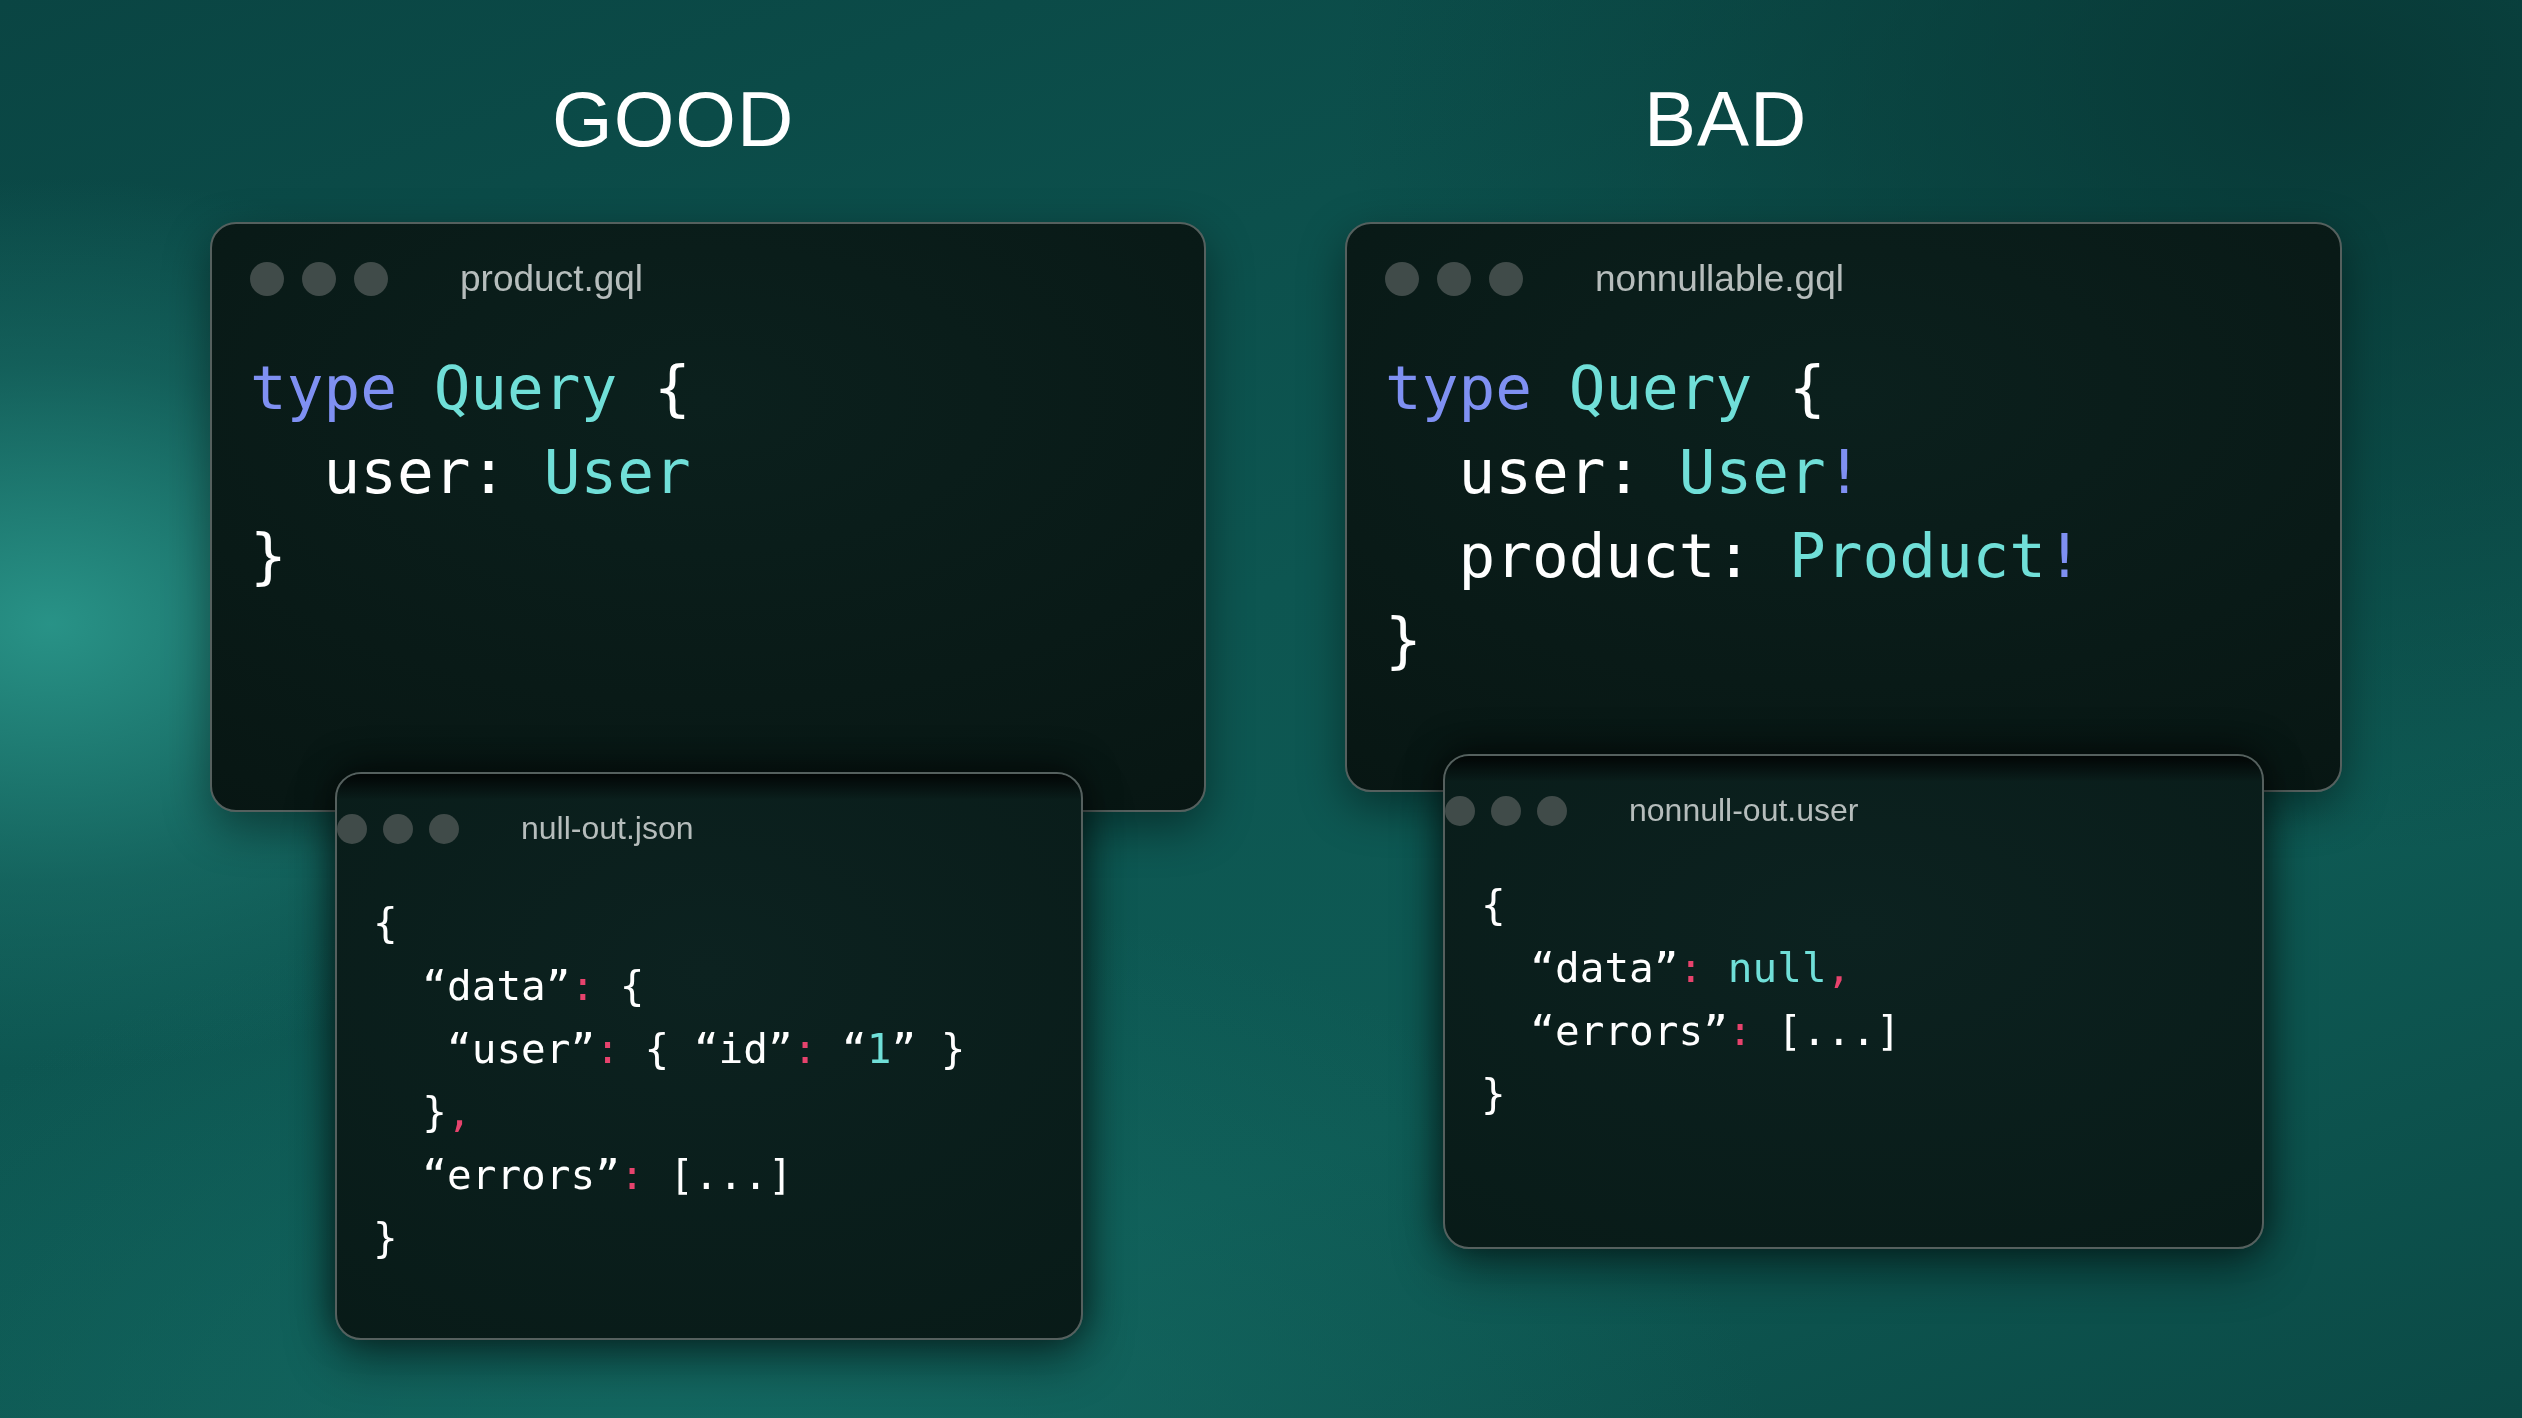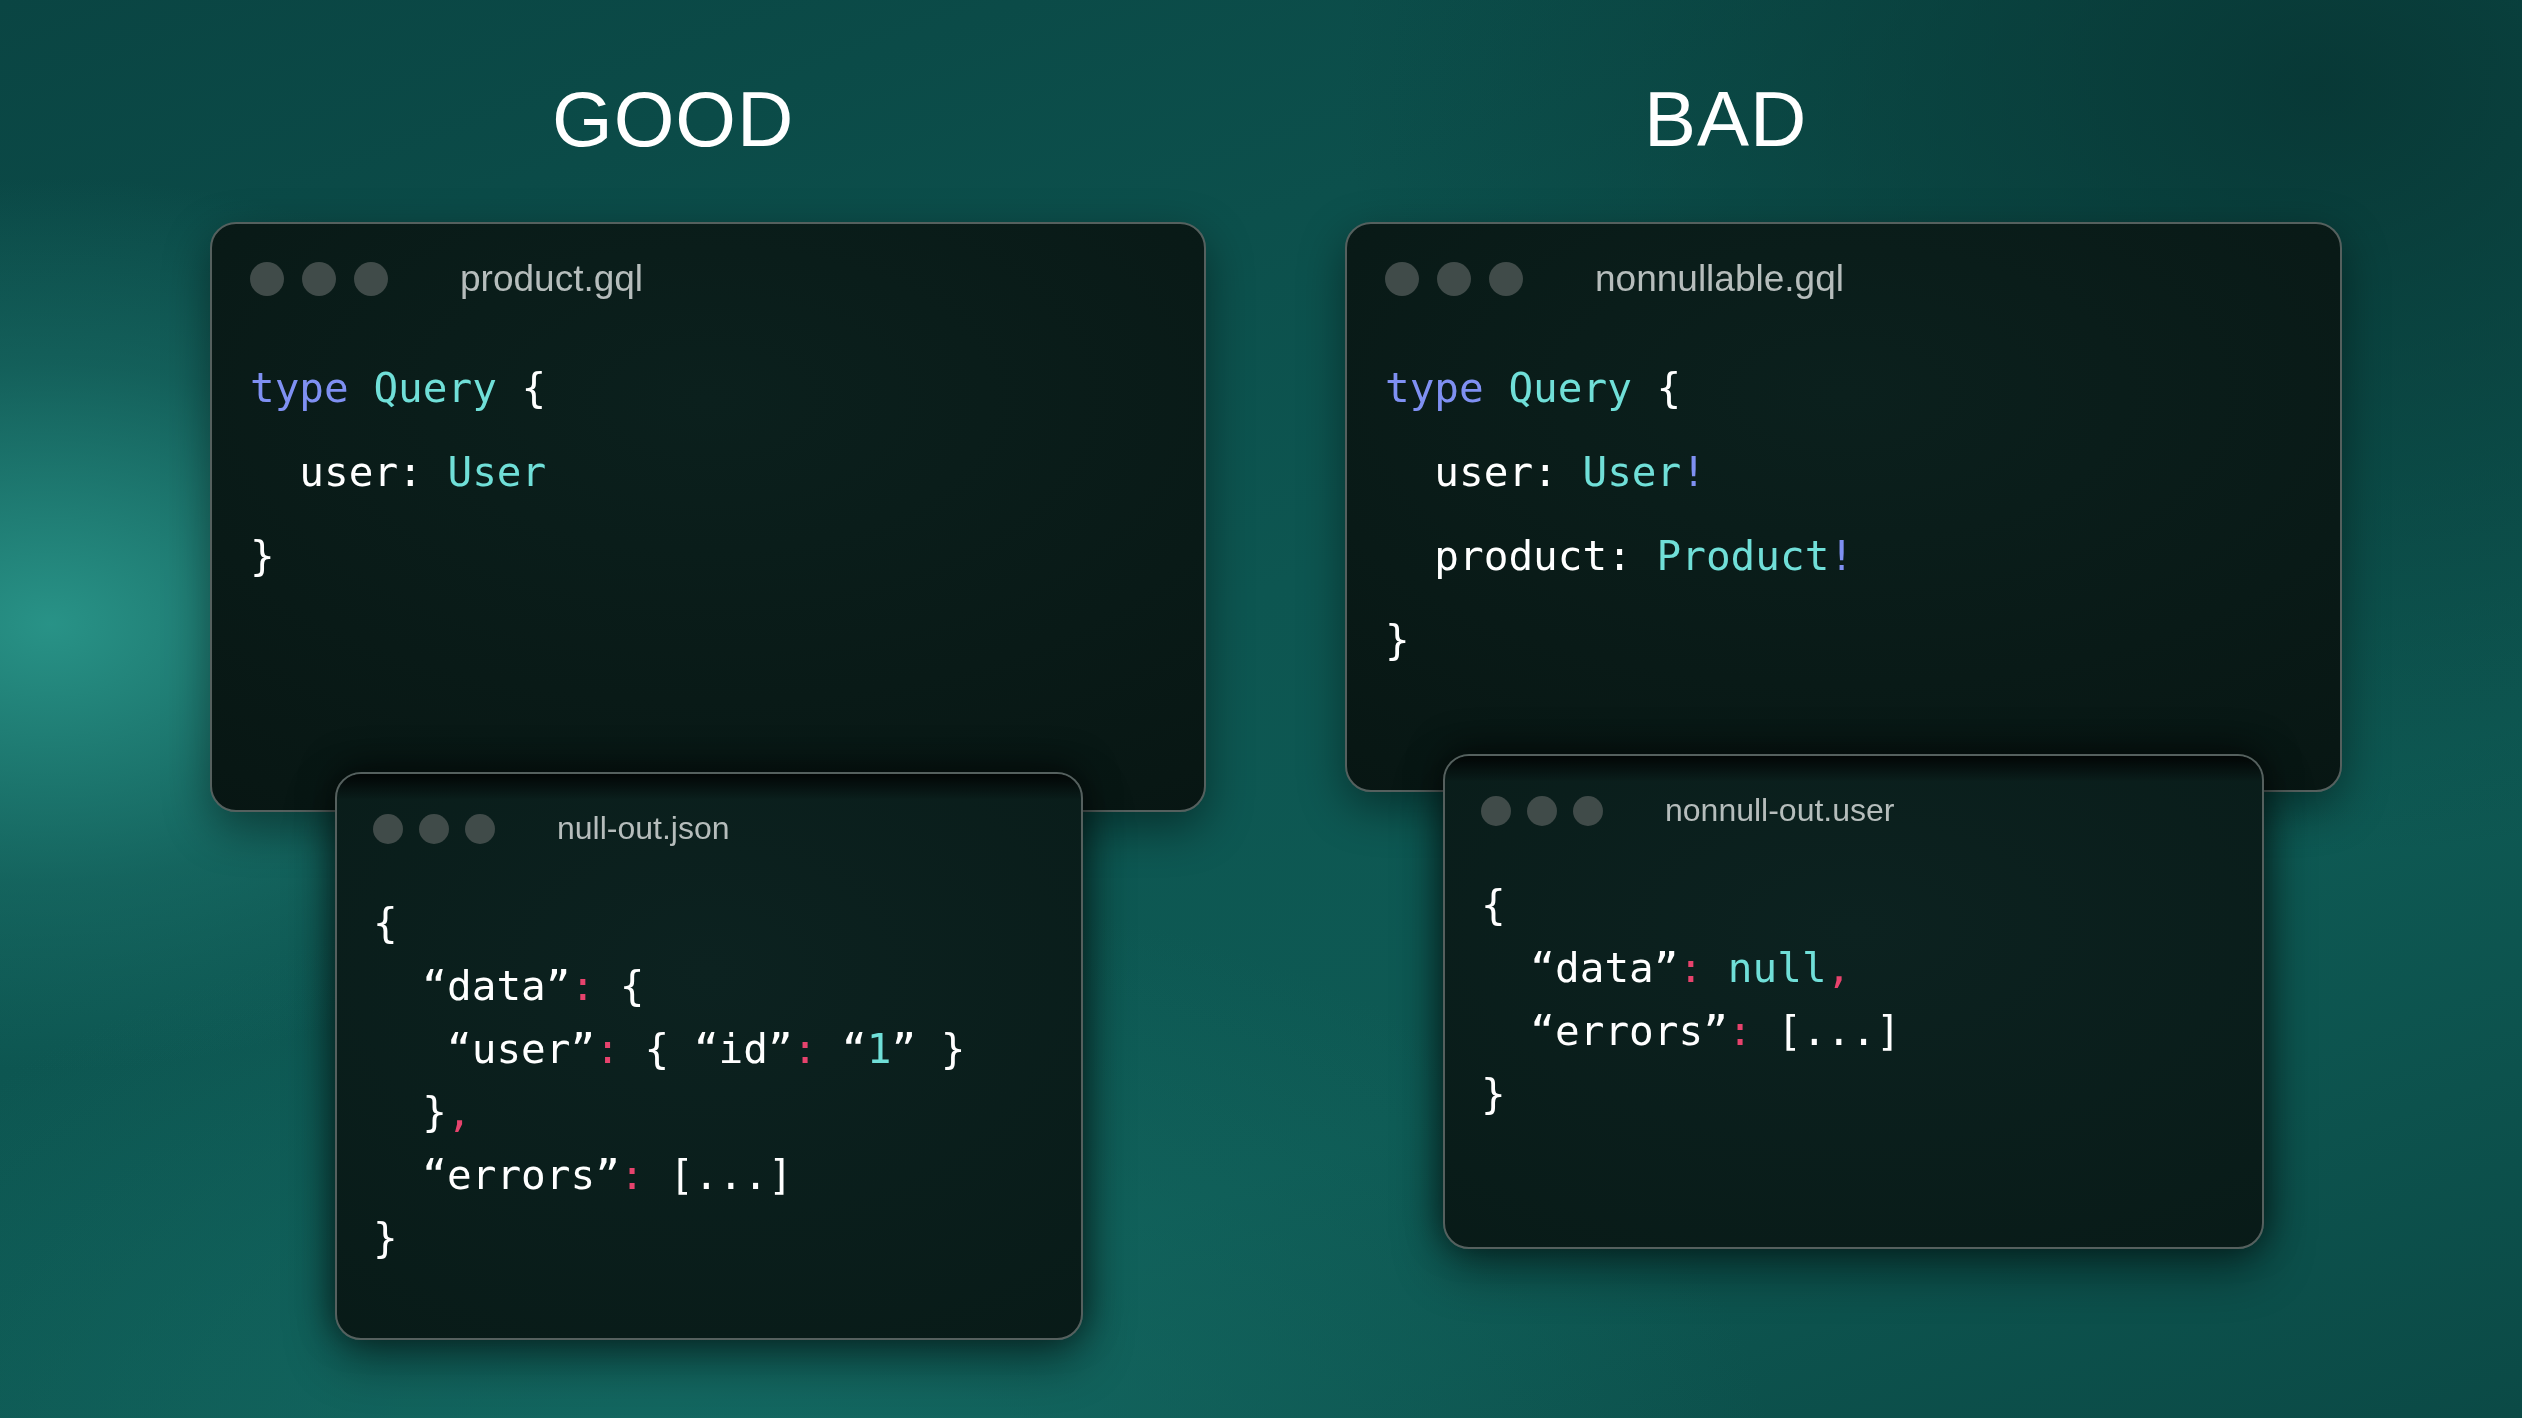--- a/index.html
+++ b/index.html
@@ -82,36 +82,36 @@
     font-weight: 400;
   }
 
   
   .schema .titlebar { top: 34px; padding-left: 38px; }
   .schema .dots { gap: 18px; }
   .schema .dot { width: 34px; height: 34px; }
   .schema .win-title { font-size: 37px; margin-left: 72px; }
 
   
-  .output .titlebar { top: 36px; padding-left: 36px; }
+  .output .titlebar { top: 36px; }
   .output .dots { gap: 16px; }
   .output .dot { width: 30px; height: 30px; }
   .output .win-title { font-size: 32px; margin-left: 62px; }
 
   
   .code {
     position: absolute;
     font-family: "DejaVu Sans Mono", "Liberation Mono", monospace;
     white-space: pre;
     color: #f2f6f5;
   }
   .schema .code {
     left: 38px;
     top: 122px;
-    font-size: 41px;
+    font-size: 61px;
     line-height: 84px;
   }
   .output .code {
     left: 36px;
     top: 118px;
     font-size: 41px;
     line-height: 63px;
   }
   .tok-kw   { color: #7f90f2; }   
   .tok-type { color: #70dfd8; }   

